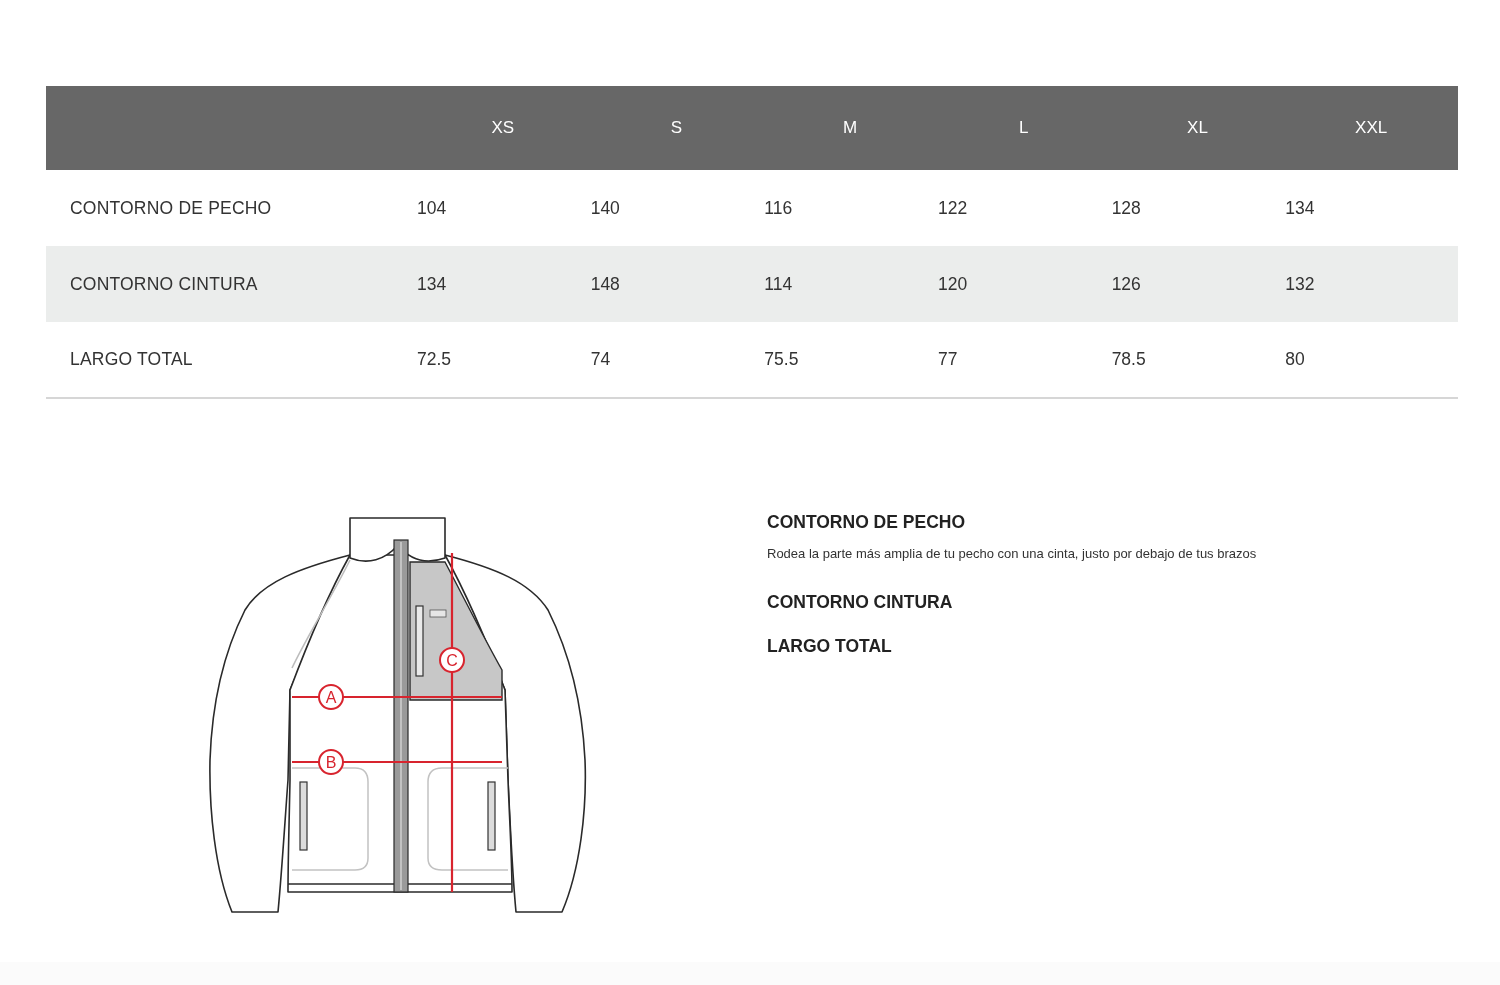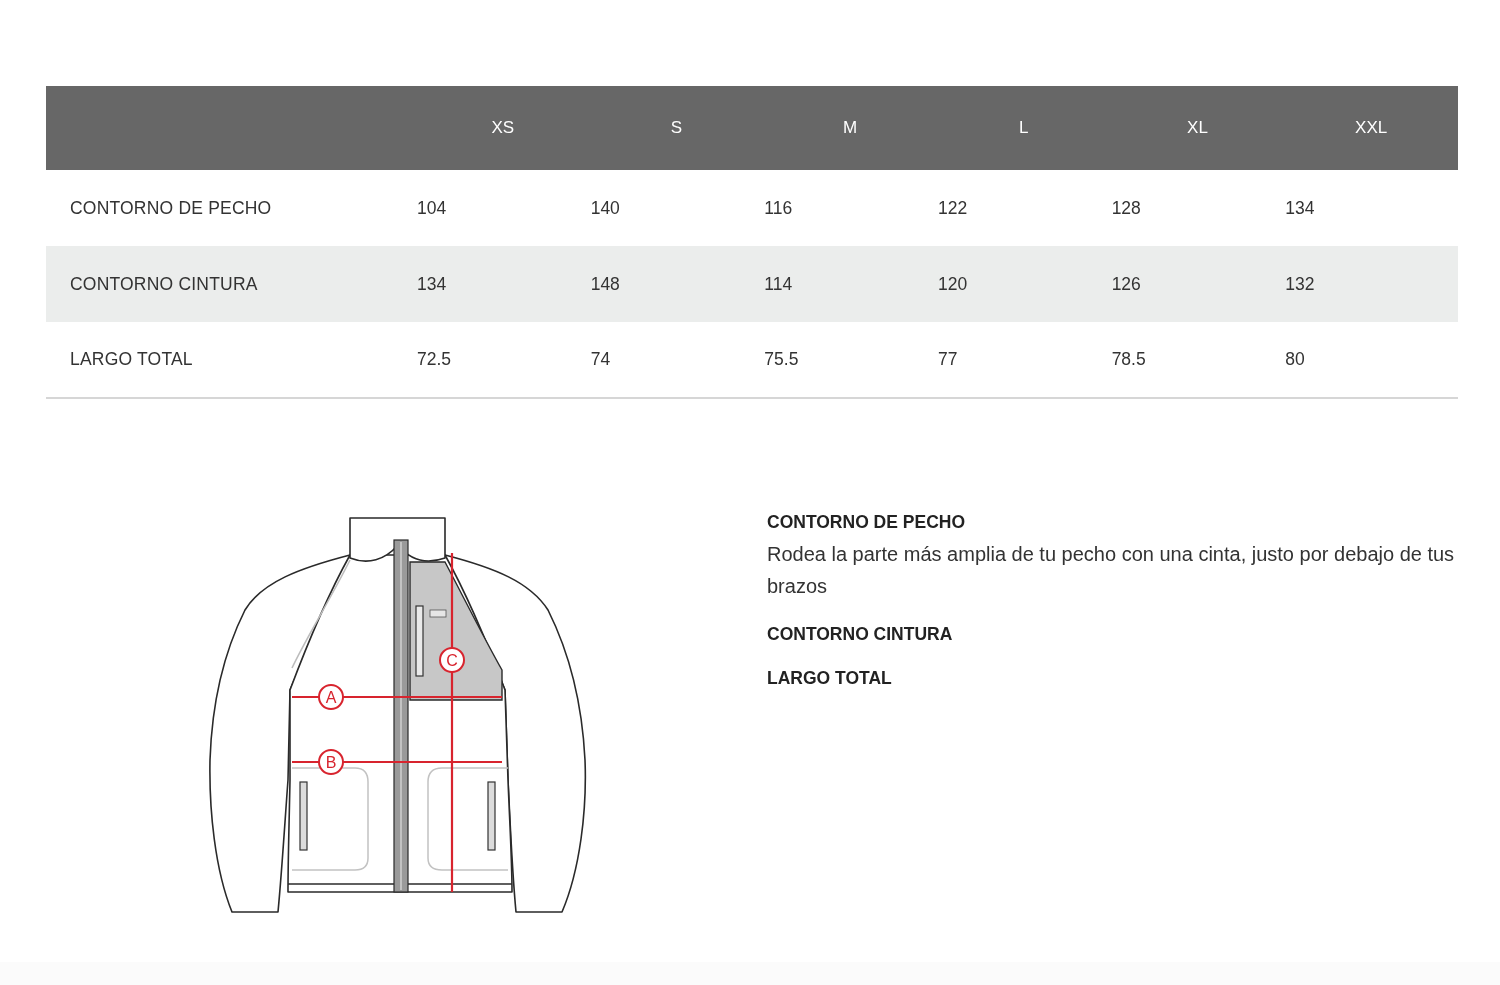--- a/index.html
+++ b/index.html
@@ -20,21 +20,21 @@
   }
   .size-table tbody tr { height: 76px; }
   .size-table tbody tr.alt { background: #ebedec; }
   .size-table tbody tr:last-child { border-bottom: 2px solid #d6d6d6; }
   .size-table td { font-size: 17.5px; text-align: left; color: #333; }
   .size-table td.row-label { text-align: left; padding-left: 24px; letter-spacing: 0.2px; }
   .jacket { position: absolute; left: 200px; top: 505px; width: 400px; height: 420px; }
   .guide { position: absolute; left: 767px; top: 510px; width: 690px; }
   .guide-item { margin-bottom: 20px; }
   .guide-title { font-weight: bold; font-size: 17.5px; color: #222; line-height: 24px; margin-bottom: 4px; }
-  .guide-text { font-size: 20px; color: #333; line-height: 32px; }
+  .guide-text { font-size: 13px; color: #333; line-height: 32px; }
 </style>
 </head>
 <body>
 
 <div class="bottom-band"></div>
 
 <table class="size-table">
   <colgroup>
     <col class="label-col">
       <col>

